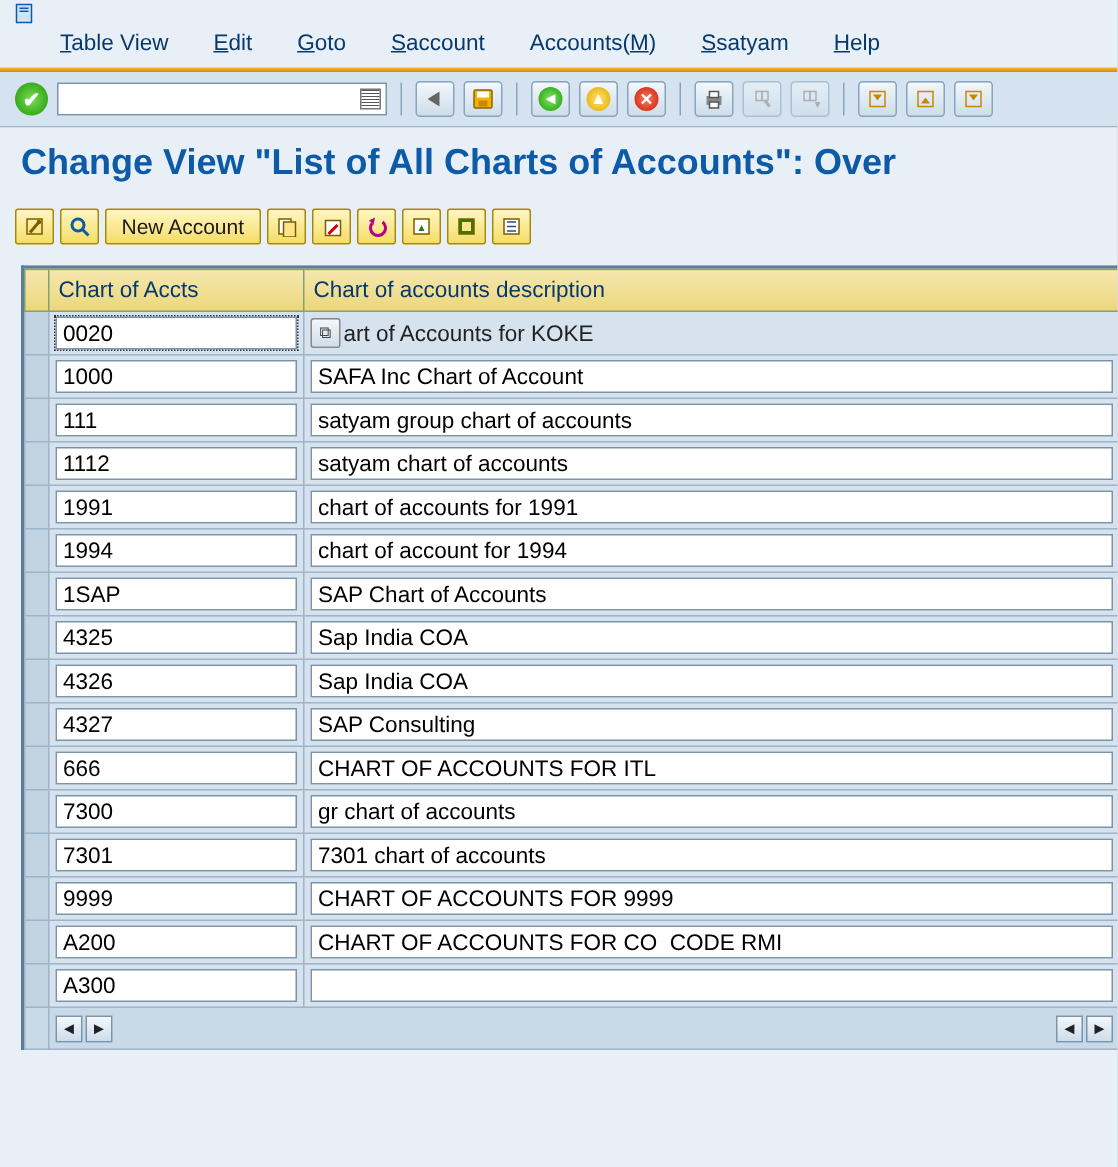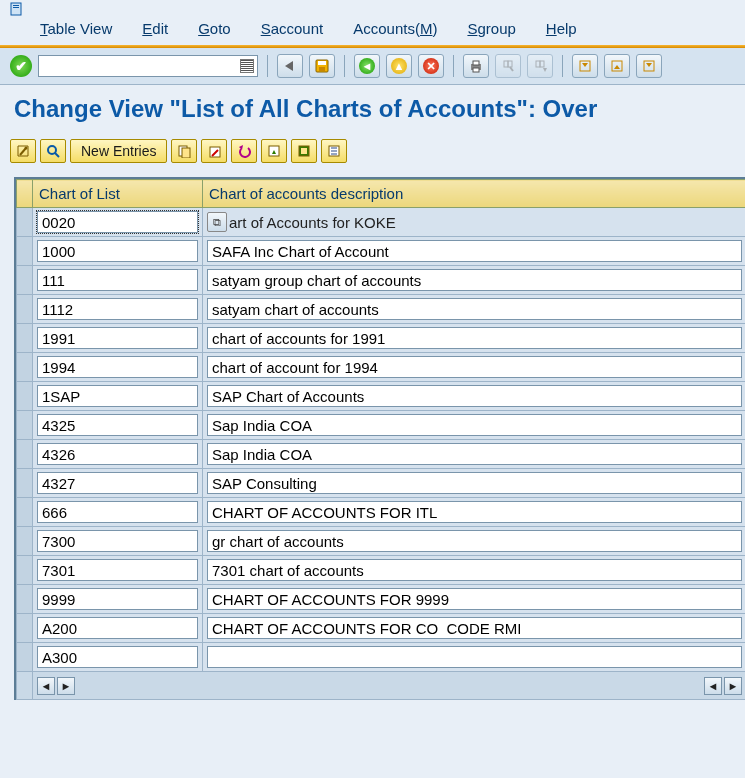--- a/index.html
+++ b/index.html
@@ -193,21 +193,21 @@
       <rect x="3" y="5" width="6" height="1" fill="#0d5aa7"></rect>
     </svg>
 </div>
 
 <div class="menubar">
   <span><span class="mn-acc">T</span><span>able View</span></span>
   <span><span class="mn-acc">E</span><span>dit</span></span>
   <span><span class="mn-acc">G</span><span>oto</span></span>
   <span><span class="mn-acc">S</span><span>account</span></span>
   <span><span>Accounts(</span><span class="mn-acc">M</span><span>)</span></span>
-  <span><span class="mn-acc">S</span><span>group</span></span>
+  <span><span class="mn-acc">S</span><span>satyam</span></span>
   <span><span class="mn-acc">H</span><span>elp</span></span>
 </div>
 
 <div class="orange-sep"></div>
 
 <div class="std-toolbar">
   <span class="green-check">✔</span>
   <span class="cmd-field">
     <span class="cmd-drop"></span>
   </span>
@@ -286,21 +286,21 @@
         <path d="M4 11 L10 4" stroke="#7a5c00" stroke-width="2"></path>
         <circle cx="10" cy="4" r="1.5" fill="#7a5c00"></circle>
       </svg>
     </span>
   <span class="btn-icon">
       <svg width="14" height="14">
         <circle cx="6" cy="6" r="4" fill="none" stroke="#0a5aa7" stroke-width="2"></circle>
         <line x1="9" y1="9" x2="13" y2="13" stroke="#0a5aa7" stroke-width="2"></line>
       </svg>
     </span>
-  <span class="btn-text">New Entries</span>
+  <span class="btn-text">New Account</span>
   <span class="btn-icon">
       <svg width="14" height="14">
         <rect x="2" y="2" width="8" height="10" fill="#fff" stroke="#7a5c00"></rect>
         <rect x="5" y="4" width="8" height="10" fill="#ffe48a" stroke="#7a5c00"></rect>
       </svg>
     </span>
   <span class="btn-icon">
       <svg width="14" height="14">
         <rect x="3" y="3" width="10" height="10" fill="#fff" stroke="#7a5c00"></rect>
         <line x1="5" y1="12" x2="11" y2="6" stroke="#c00" stroke-width="2"></line>
@@ -332,21 +332,21 @@
         <line x1="4" y1="10" x2="10" y2="10" stroke="#2a4a8a"></line>
       </svg>
     </span>
 </div>
 
 <div class="table-wrap">
 <table class="tbl">
   <thead>
     <tr>
       <th class="sel"></th>
-      <th style="width:170px">Chart of List</th>
+      <th style="width:170px">Chart of Accts</th>
       <th>Chart of accounts description</th>
     </tr>
   </thead>
   <tbody id="tbody">
         <tr>
           <td class="sel"></td>
           <td><input class="cell-input" value="0020" style="outline: rgb(51, 51, 51) dotted 1px;"></td>
           <td>
             <div class="desc-cell-first">
               <span class="vh-btn">⧉</span>

